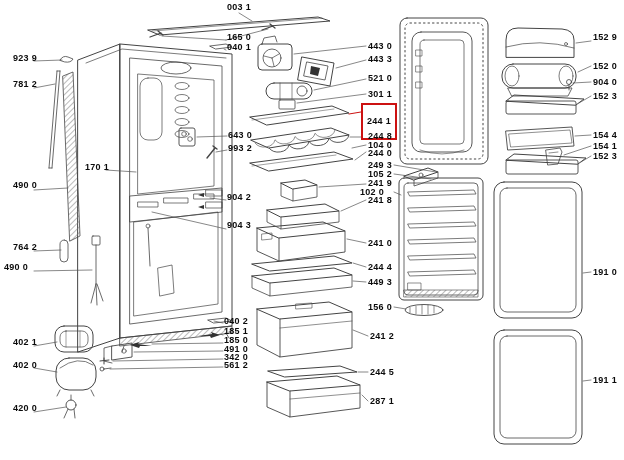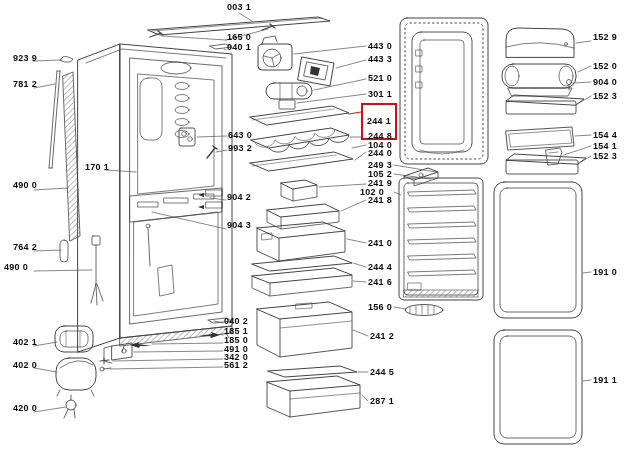--- a/index.html
+++ b/index.html
@@ -326,21 +326,21 @@
 <span class="lbl" style="left:368px;top:132px">244 8</span>
 <span class="lbl" style="left:368px;top:141px">104 0</span>
 <span class="lbl" style="left:368px;top:149px">244 0</span>
 <span class="lbl" style="left:368px;top:161px">249 3</span>
 <span class="lbl" style="left:368px;top:170px">105 2</span>
 <span class="lbl" style="left:368px;top:179px">241 9</span>
 <span class="lbl" style="left:360px;top:188px">102 0</span>
 <span class="lbl" style="left:368px;top:196px">241 8</span>
 <span class="lbl" style="left:368px;top:239px">241 0</span>
 <span class="lbl" style="left:368px;top:263px">244 4</span>
-<span class="lbl" style="left:368px;top:278px">241 6</span>
+<span class="lbl" style="left:368px;top:278px">449 3</span>
 <span class="lbl" style="left:368px;top:303px">156 0</span>
 <span class="lbl" style="left:370px;top:332px">241 2</span>
 <span class="lbl" style="left:370px;top:368px">244 5</span>
 <span class="lbl" style="left:370px;top:397px">287 1</span>
 
 <span class="lbl" style="left:593px;top:33px">152 9</span>
 <span class="lbl" style="left:593px;top:62px">152 0</span>
 <span class="lbl" style="left:593px;top:78px">904 0</span>
 <span class="lbl" style="left:593px;top:92px">152 3</span>
 <span class="lbl" style="left:593px;top:131px">154 4</span>

